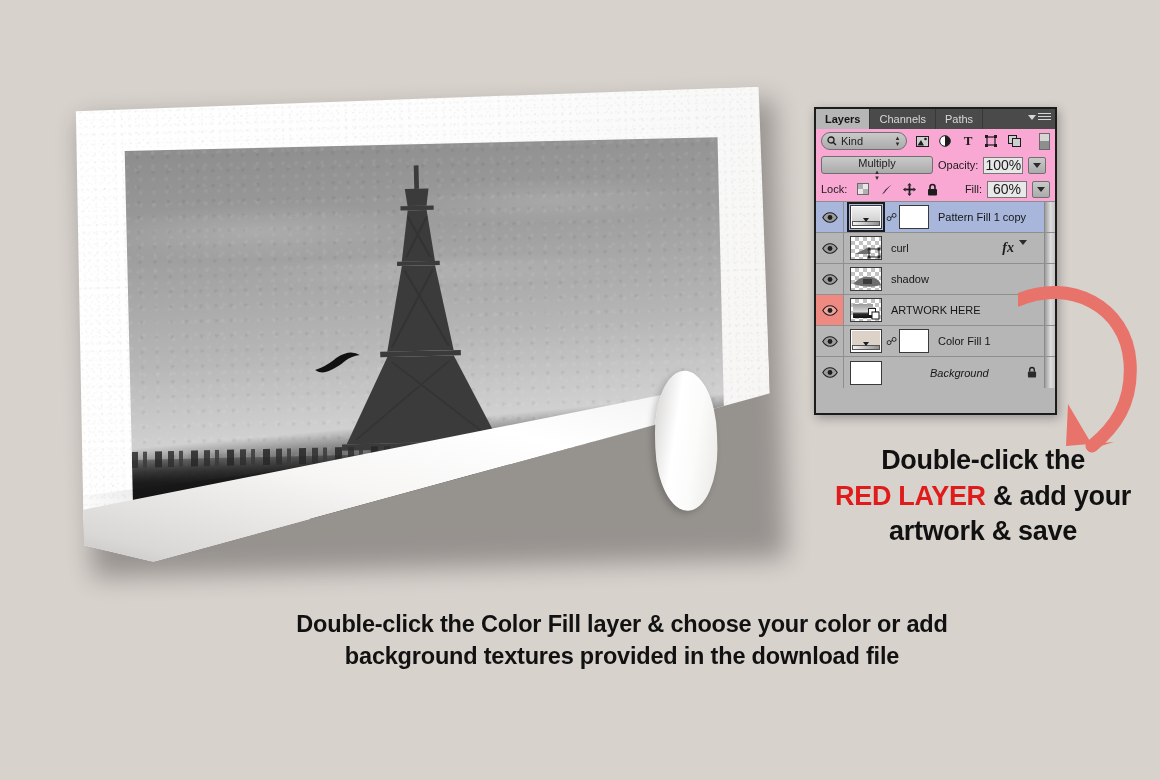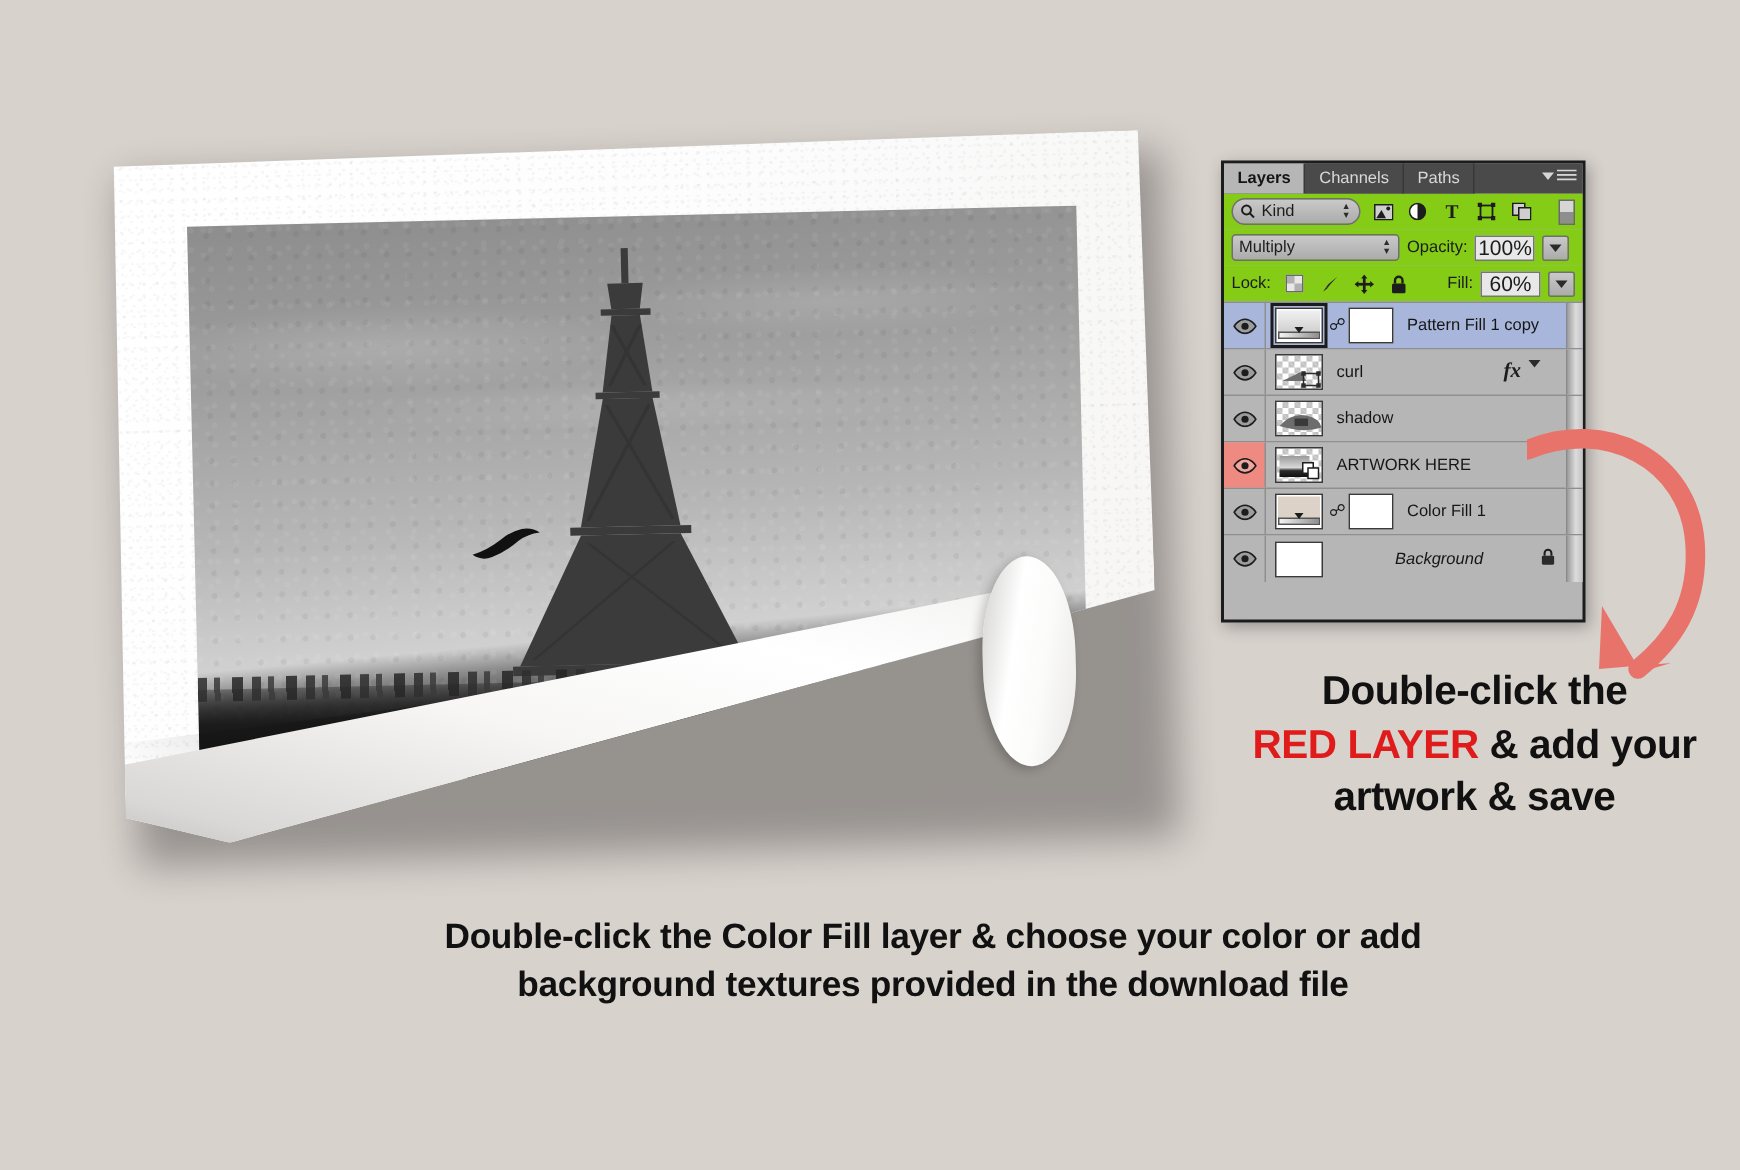--- a/index.html
+++ b/index.html
@@ -92,30 +92,30 @@
     font-size: 11px; color: #1b1b1b;
   }
   .tabbar { display: flex; align-items: flex-end; height: 20px; background: #4a4a4a; position: relative; }
   .tab { padding: 3px 9px 3px; font-size: 11px; color: #d9d9d9; background: #4a4a4a; border-right: 1px solid #383838; line-height: 14px; }
   .tab.active { background: #b6b6b6; color: #141414; font-weight: bold; }
   .panel-menu { position: absolute; right: 4px; top: 4px; display: flex; align-items: center; gap: 2px; }
   .burger { width: 13px; height: 9px; background:
       linear-gradient(#d6d6d6 0 1.5px, transparent 1.5px) 0 0/100% 3px repeat; }
   .cap { width: 0; height: 0; border-left: 4px solid transparent; border-right: 4px solid transparent; border-top: 5px solid #d6d6d6; }
 
-  .row { display: flex; align-items: center; padding: 0 5px; height: 24px; gap: 5px; background: #84cc16; }
+  .row { display: flex; align-items: center; padding: 0 5px; height: 24px; gap: 5px; background: #f9a8d4; }
   .pill {
     display: flex; align-items: center; gap: 5px; height: 18px; padding: 0 5px;
     background: linear-gradient(#c9c9c9, #ababab); border: 1px solid #6f6f6f; border-radius: 9px;
     font-size: 11px; color: #1d1d1d;
   }
   .sel-box {
     display: flex; align-items: center; justify-content: space-between; height: 18px; padding: 0 4px;
     background: linear-gradient(#c9c9c9, #ababab); border: 1px solid #6f6f6f; border-radius: 3px;
-    font-size: 11px; color: #1d1d1d;
+    font-size: 11px; color: #1d1d1d; flex-direction: column;
   }
   .spin { display: inline-block; width: 7px; font-size: 7px; line-height: 6px; color: #2b2b2b; text-align: center; }
   .val-box {
     display: flex; align-items: center; justify-content: center; height: 17px; width: 40px;
     background: #e8e8e8; border: 1px solid #767676; font-size: 14px; color: #1b1b1b;
   }
   .drop-btn {
     width: 18px; height: 17px; display: flex; align-items: center; justify-content: center;
     background: linear-gradient(#c9c9c9, #ababab); border: 1px solid #6f6f6f; border-radius: 2px;
   }

